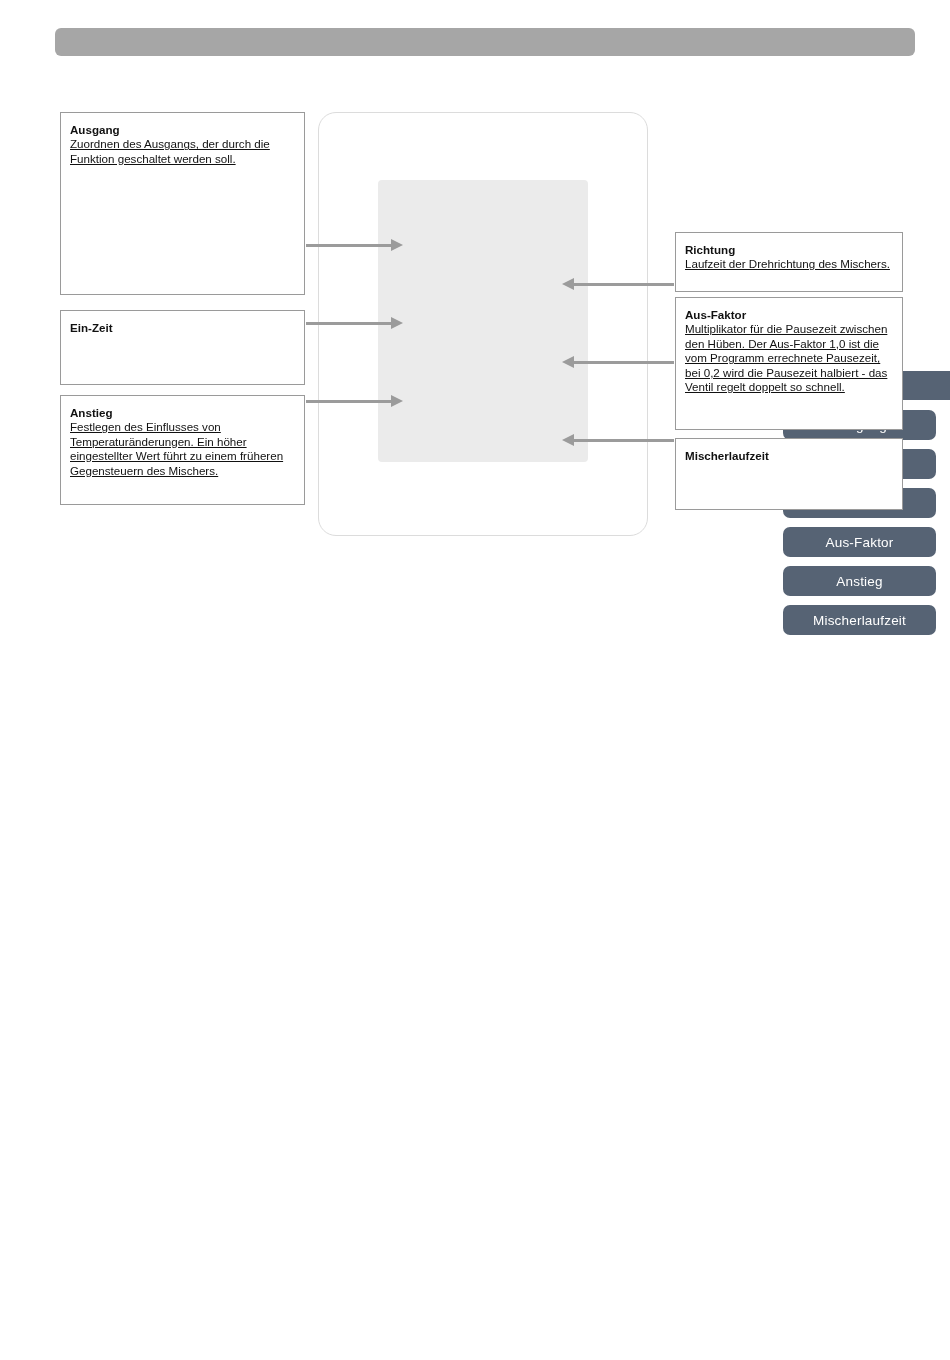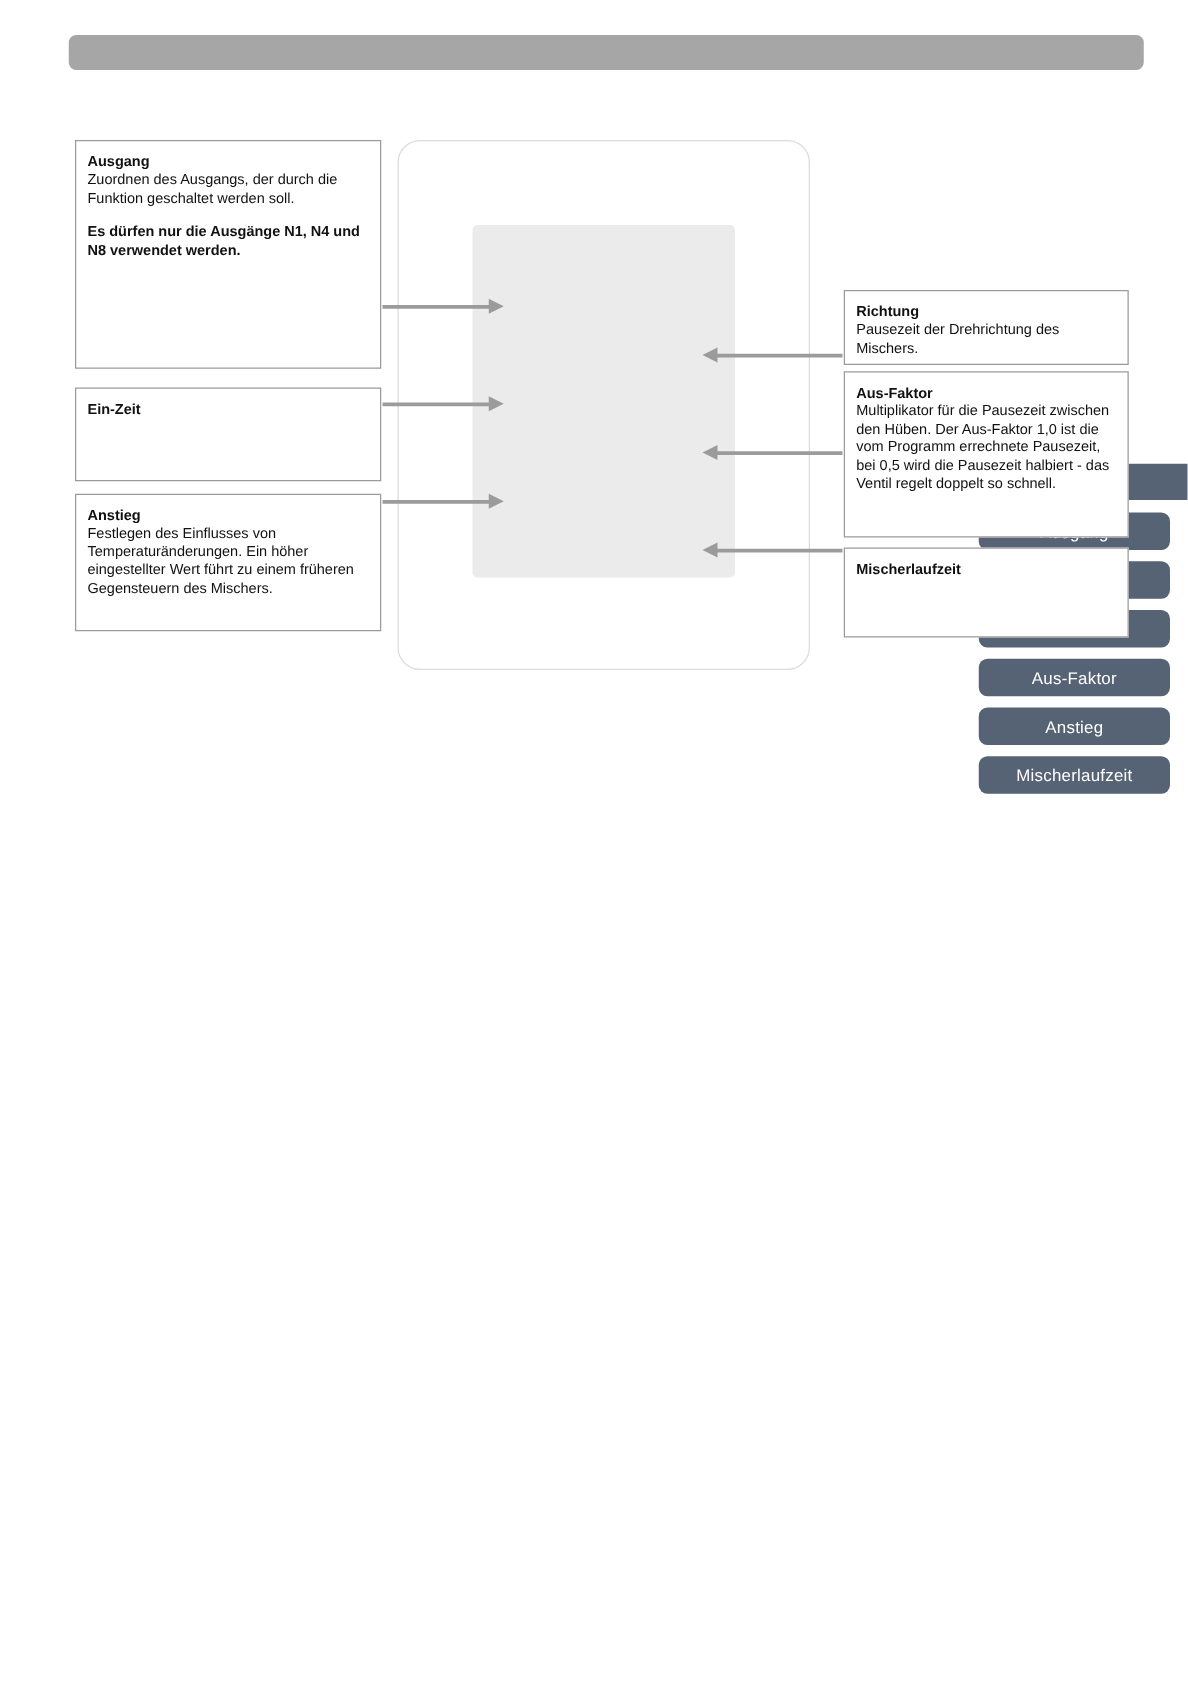--- a/index.html
+++ b/index.html
@@ -101,20 +101,21 @@
   .callout .inner {
     padding: 10px 9px 8px 9px;
   }
   .callout .ttl {
     font-weight: bold;
     display: block;
   }
   .callout .bodytext {
     display: block;
     white-space: pre-line;
+    text-decoration: underline;
   }
   .callout .bodytext.bold {
     font-weight: bold;
   }
   .spacer-line { display: block; height: 13px; }
 
   
   #callout-ausgang { left: 60px; top: 112px; width: 245px; height: 183px; }
   #callout-einzeit { left: 60px; top: 310px; width: 245px; height: 75px; }
   #callout-anstieg { left: 60px; top: 395px; width: 245px; height: 110px; }
@@ -194,48 +195,47 @@
     <span>Mischerlaufzeit</span>
   </div>
 
 </div>
 
 <div id="callout-ausgang" class="callout">
   <div class="inner">
     <span class="ttl">Ausgang</span>
     <span class="bodytext">Zuordnen des Ausgangs, der durch die Funktion geschaltet werden soll.</span>
     <span class="spacer-line"></span>
-    <span class="bodytext bold">Es dürfen nur die Ausgänge N1, N4 und N8 verwendet werden.</span>
   </div>
 </div>
 
 <div id="callout-einzeit" class="callout">
   <div class="inner">
     <span class="ttl">Ein-Zeit</span>
   </div>
 </div>
 
 <div id="callout-anstieg" class="callout">
   <div class="inner">
     <span class="ttl">Anstieg</span>
     <span class="bodytext">Festlegen des Einflusses von Temperaturänderungen. Ein höher eingestellter Wert führt zu einem früheren Gegensteuern des Mischers.</span>
   </div>
 </div>
 
 <div id="callout-richtung" class="callout">
   <div class="inner">
     <span class="ttl">Richtung</span>
-    <span class="bodytext">Pausezeit der Drehrichtung des Mischers.</span>
+    <span class="bodytext">Laufzeit der Drehrichtung des Mischers.</span>
   </div>
 </div>
 
 <div id="callout-ausfaktor" class="callout">
   <div class="inner">
     <span class="ttl">Aus-Faktor</span>
-    <span class="bodytext">Multiplikator für die Pausezeit zwischen den Hüben. Der Aus-Faktor 1,0 ist die  vom Programm errechnete Pausezeit, bei 0,5 wird die Pausezeit halbiert - das Ventil regelt doppelt so schnell.</span>
+    <span class="bodytext">Multiplikator für die Pausezeit zwischen den Hüben. Der Aus-Faktor 1,0 ist die  vom Programm errechnete Pausezeit, bei 0,2 wird die Pausezeit halbiert - das Ventil regelt doppelt so schnell.</span>
   </div>
 </div>
 
 <div id="callout-mischerlaufzeit" class="callout">
   <div class="inner">
     <span class="ttl">Mischerlaufzeit</span>
   </div>
 </div>
 
 <div id="arrow-ausgang" class="arrow right">

